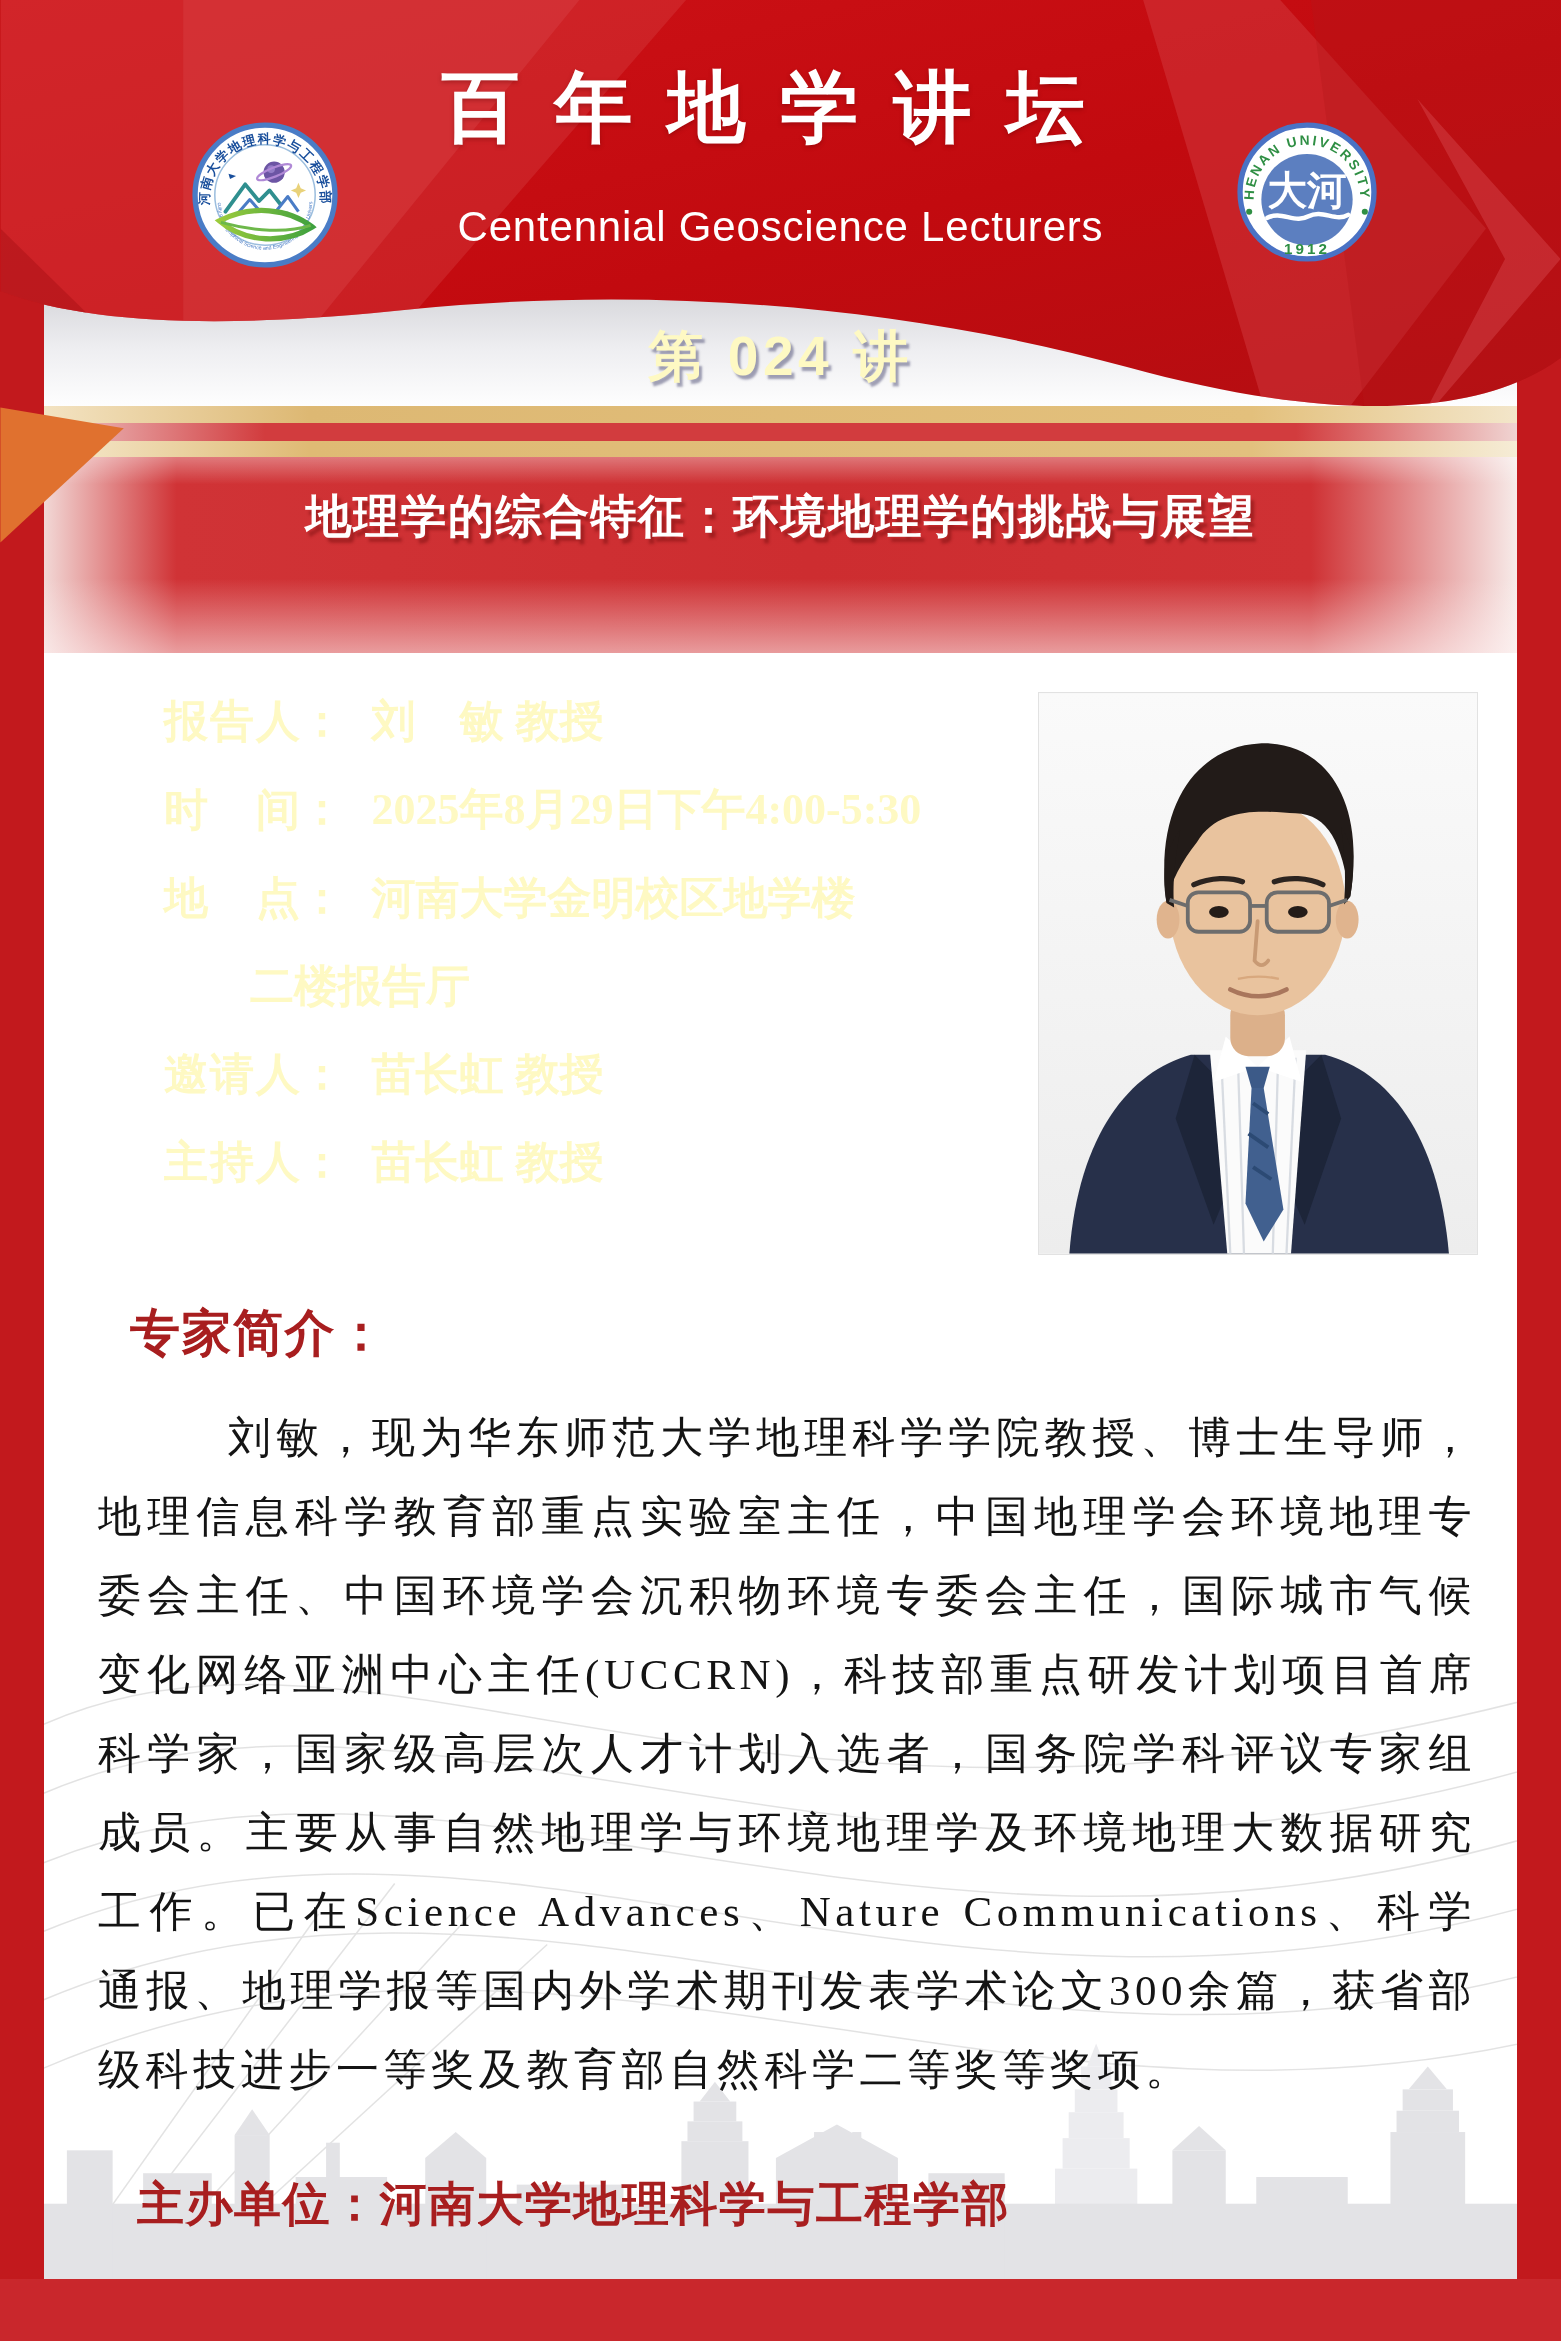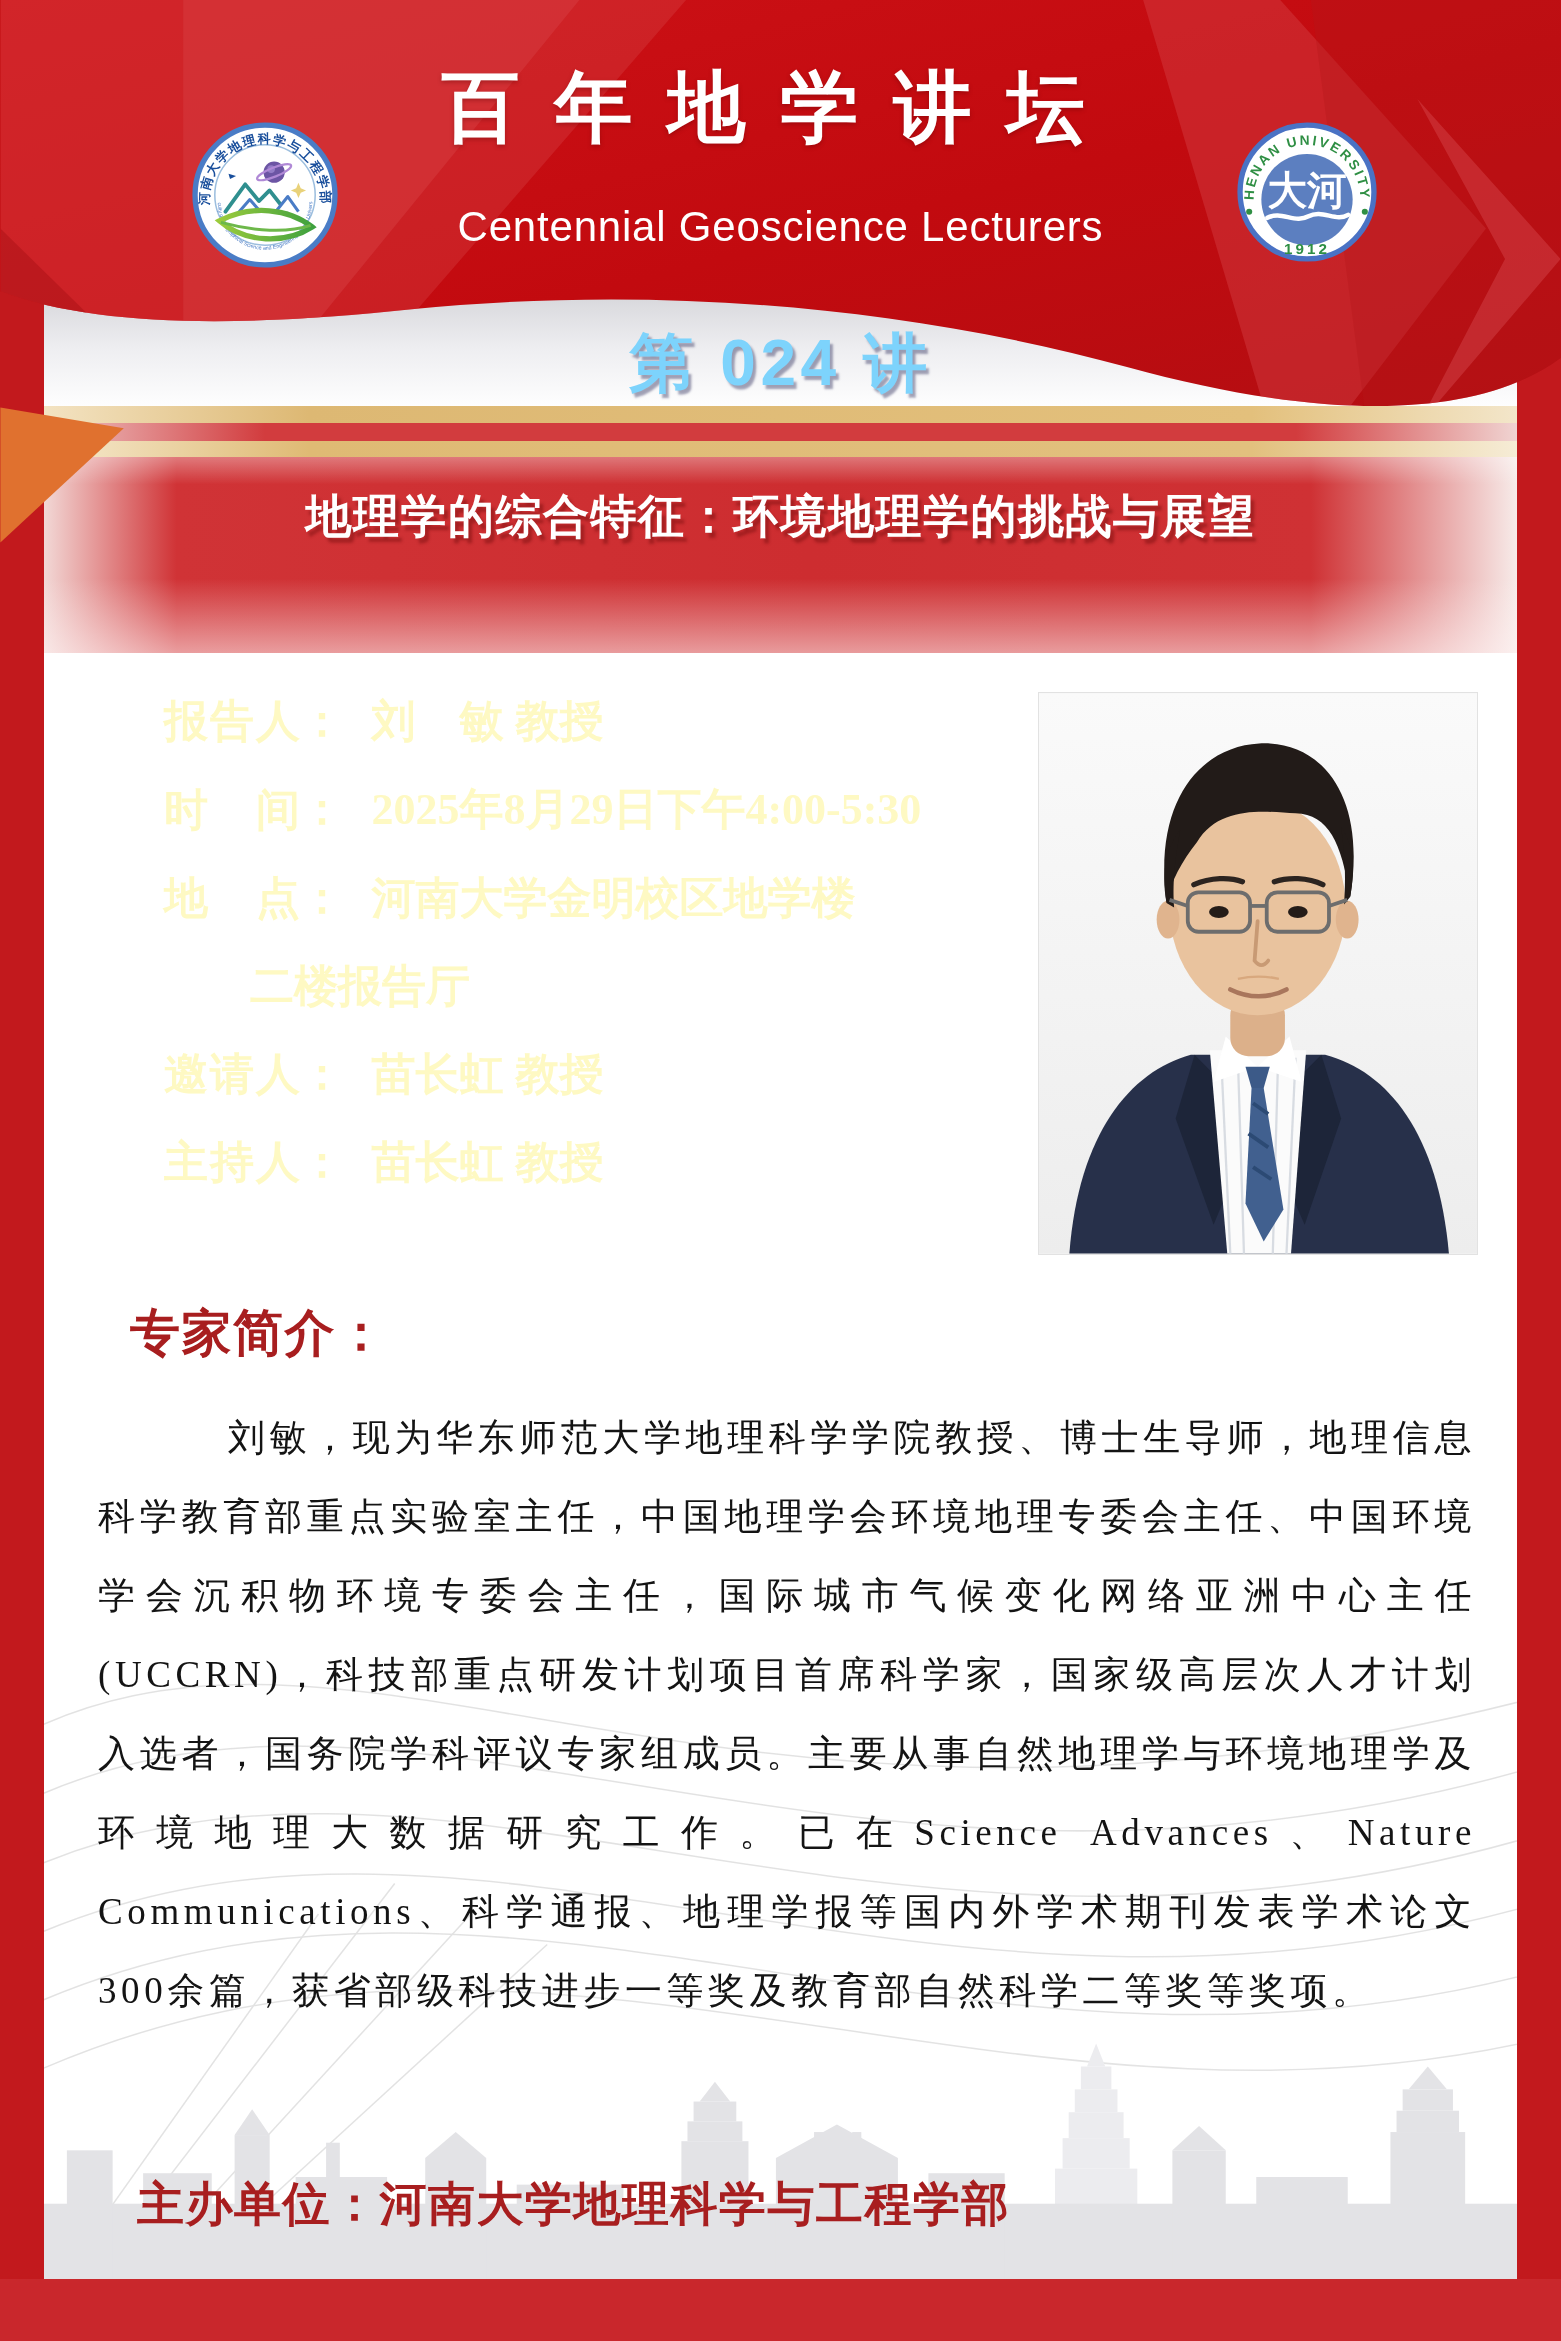--- a/index.html
+++ b/index.html
@@ -24,21 +24,21 @@
     position:absolute;left:0;right:0;top:203px;z-index:4;
     text-align:center;color:#ffffff;font-size:42px;font-weight:normal;
     letter-spacing:0.8px;
   }
   .logo{position:absolute;z-index:5;}
   .logo-left{left:192px;top:122px;width:146px;height:146px;}
   .logo-right{left:1237px;top:122px;width:140px;height:140px;}
   
   .badge{
     position:absolute;left:0;right:0;top:320px;z-index:4;text-align:center;
-    font-size:64px;font-weight:bold;color:#7dd3fc;letter-spacing:4.6px;
+    font-size:55px;font-weight:bold;color:#fef9c3;letter-spacing:4.6px;
     text-shadow:3px 3.8px 2.3px rgba(25,25,75,.40);
   }
   
   .stripes{position:absolute;left:44px;right:44px;top:406px;z-index:2;}
   .stripe-gold1{height:17px;background:linear-gradient(90deg,#f3e3c2,#ddb873 18%,#e3c07c 82%,#f3e6ca);}
   .stripe-red{height:17.5px;background:linear-gradient(90deg,#eec9c9,#d23c3e 15%,#d23c3e 85%,#f0d4d2);}
   .stripe-gold2{height:17px;background:linear-gradient(90deg,#f6ead0,#dfba74 18%,#e2c07e 82%,#f6ecd6);}
   
   .banner{
     position:absolute;left:44px;right:44px;top:457px;height:196px;z-index:2;
@@ -67,21 +67,21 @@
   }
   .photo svg{display:block;width:100%;height:100%;}
   
   .bio-heading{
     position:absolute;left:130px;top:1287px;z-index:2;
     font-size:50px;font-weight:bold;color:#A81E1F;letter-spacing:1.5px;margin-top:13px;
   }
   .bio-text{
     position:absolute;left:98px;top:1398px;width:1378px;z-index:2;
     font-family:"Liberation Serif","DejaVu Serif",serif;
-    font-size:37px;line-height:79px;letter-spacing:4.6px;
+    font-size:43px;line-height:79px;letter-spacing:4.6px;
     color:#141414;text-align:justify;text-indent:130px;
   }
   
   .watermark{position:absolute;left:44px;top:1487px;width:1473px;height:793px;z-index:1;pointer-events:none;}
   
   .organizer{
     position:absolute;left:137px;top:2173px;z-index:2;
     font-size:47px;font-weight:bold;color:#A81E1F;letter-spacing:1.5px;text-align:center;
   }
   .bottom-band{position:absolute;left:0;right:0;bottom:0;height:63px;background:#C9272C;z-index:2;}

